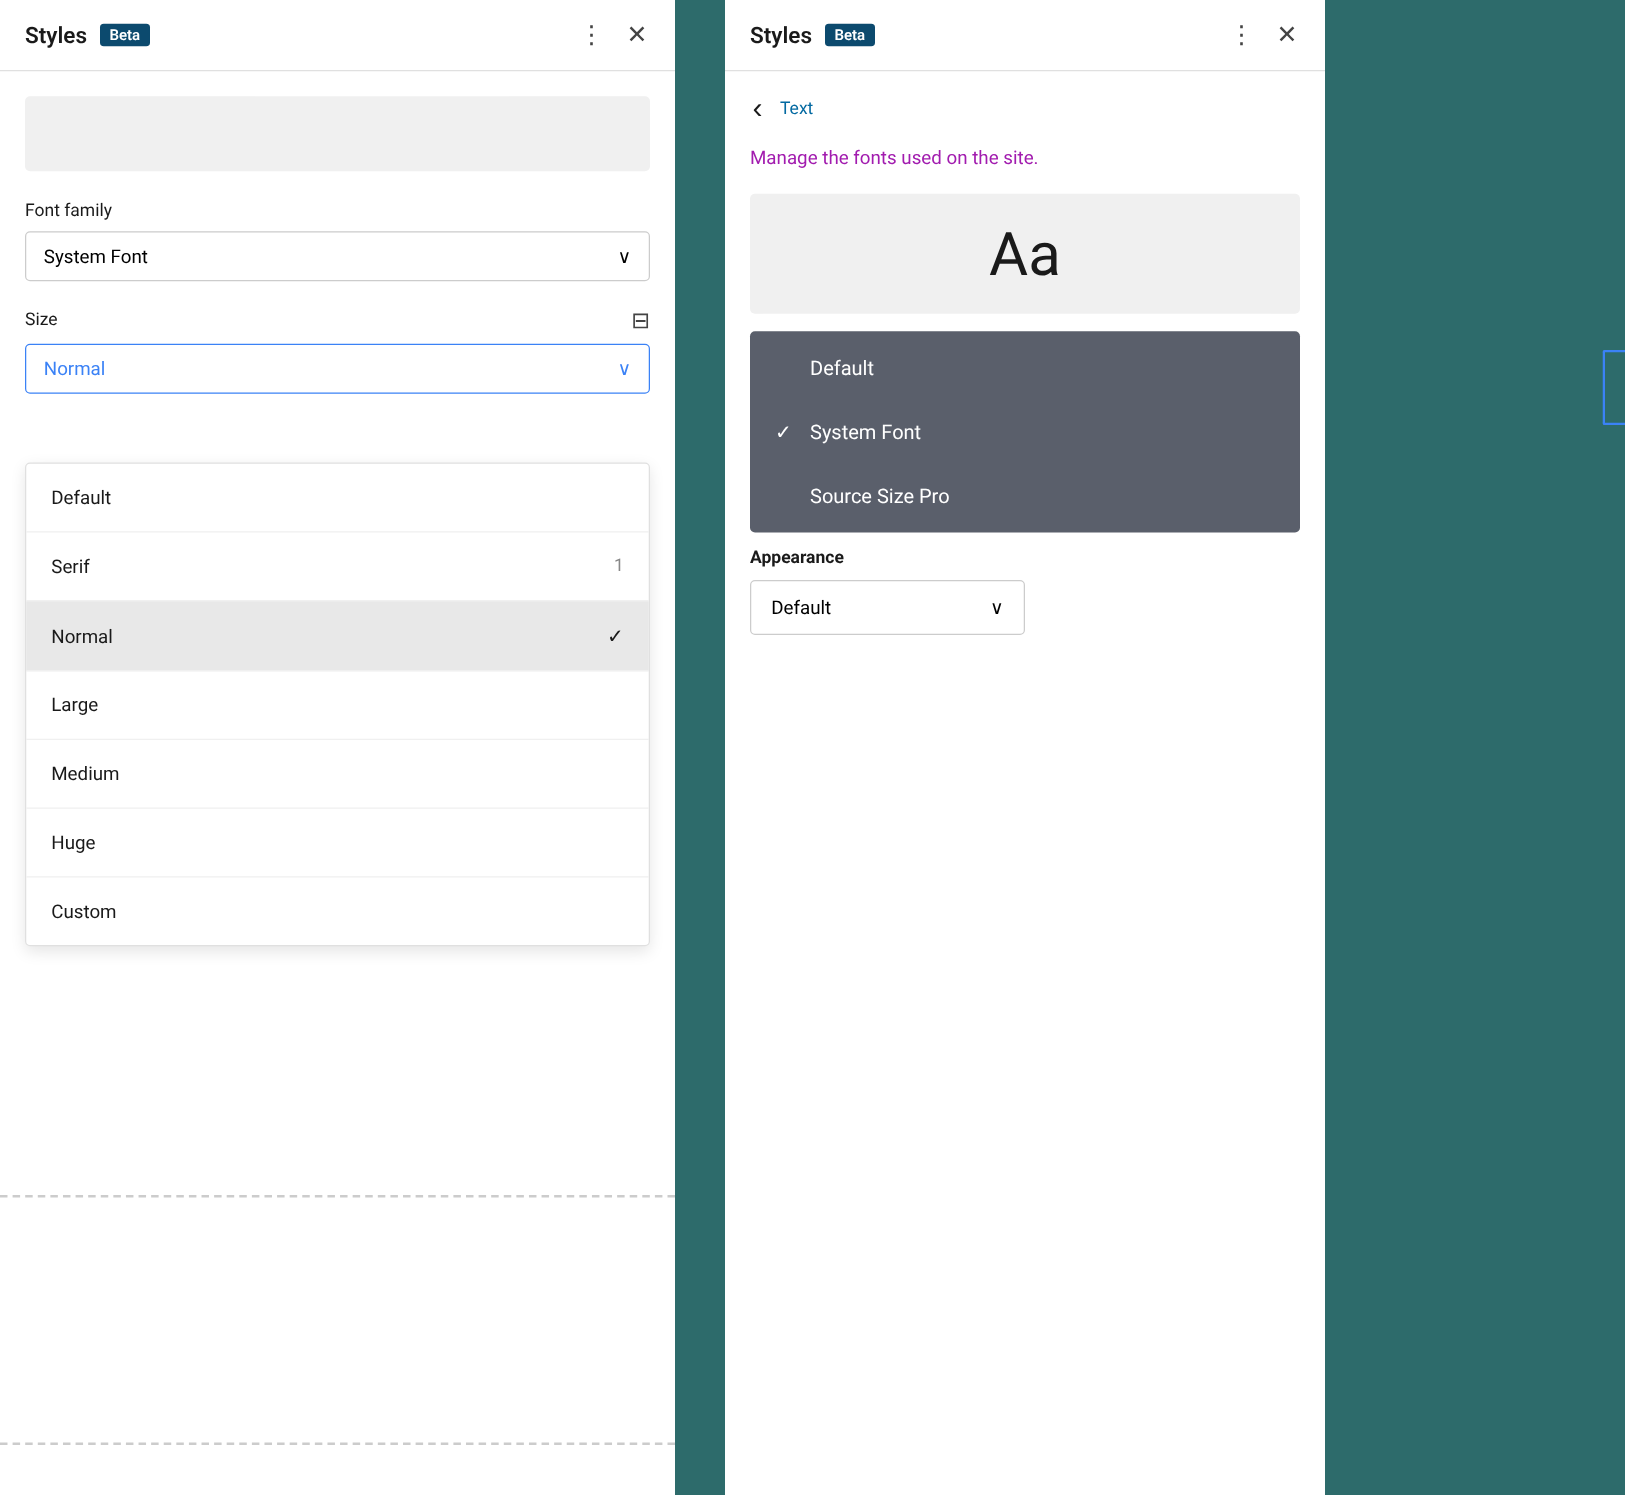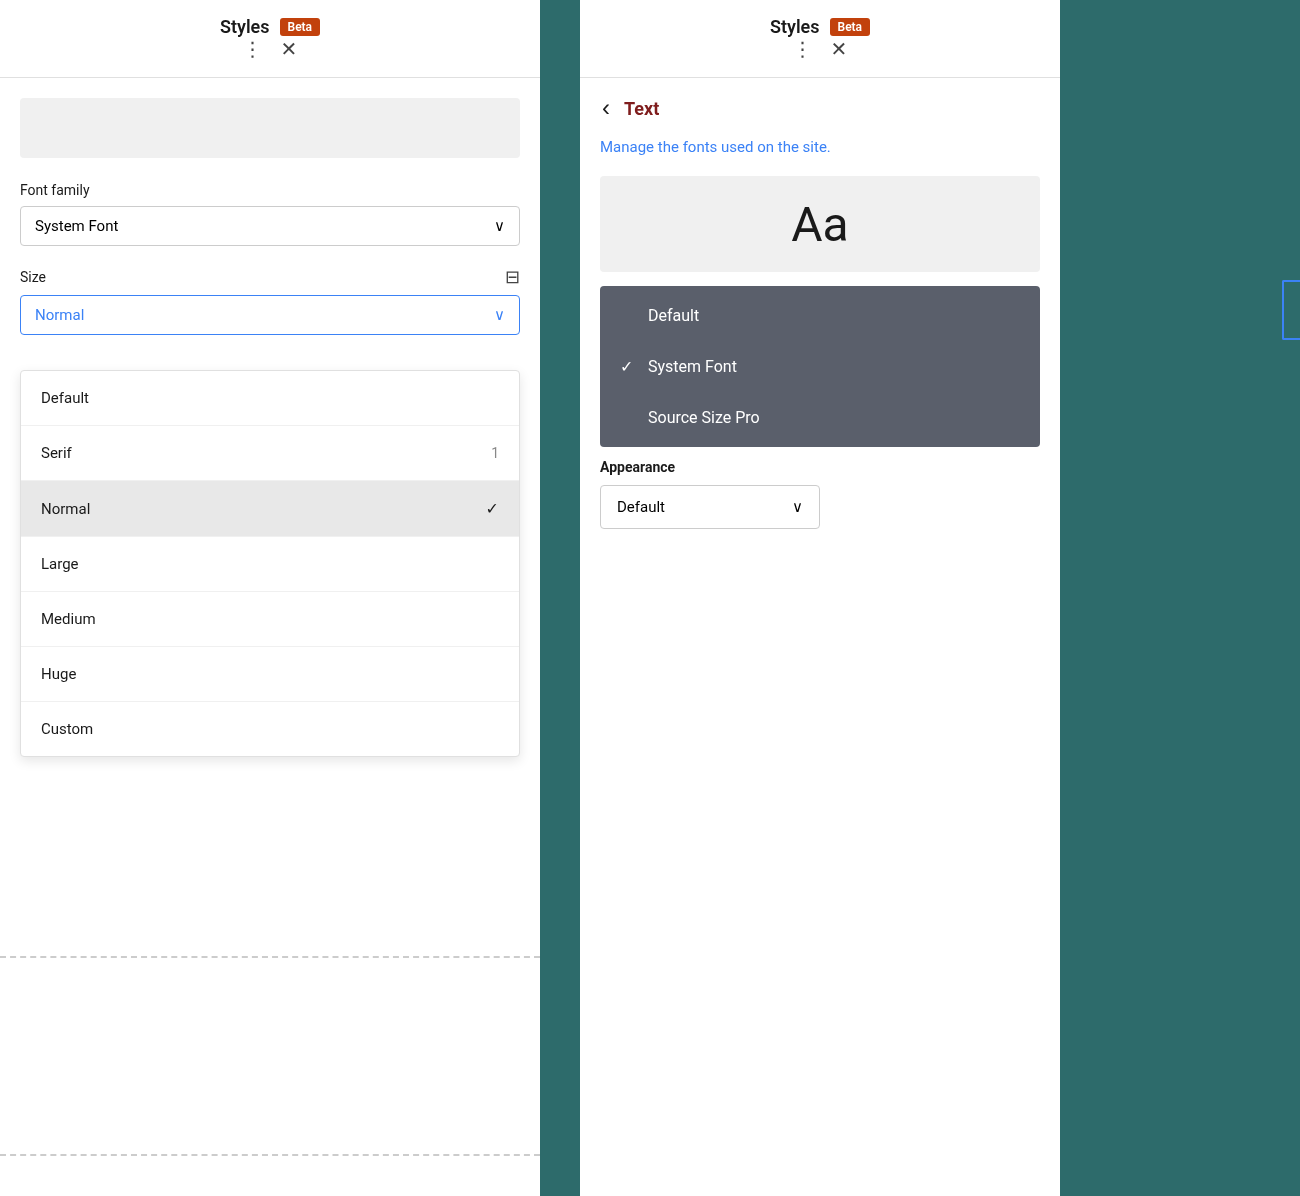--- a/index.html
+++ b/index.html
@@ -21,37 +21,36 @@
       position: relative;
       flex-shrink: 0;
     }
 
     .panel-header {
       display: flex;
       align-items: center;
       justify-content: space-between;
       padding: 16px 20px;
       border-bottom: 1px solid #e0e0e0;
-      flex-direction: column;
     }
 
     .panel-title-group {
       display: flex;
       align-items: center;
       gap: 10px;
     }
 
     .panel-title {
       font-size: 18px;
       font-weight: 600;
       color: #1a1a1a;
     }
 
     .beta-badge {
-      background: #c2410c;
+      background: #0c4a6e;
       color: #fff;
       font-size: 12px;
       font-weight: 600;
       padding: 2px 8px;
       border-radius: 3px;
     }
 
     .panel-actions {
       display: flex;
       align-items: center;
@@ -196,34 +195,34 @@
       padding: 16px 20px;
     }
 
     .back-arrow {
       font-size: 20px;
       color: #1a1a1a;
       cursor: pointer;
     }
 
     .back-title {
-      font-size: 18px;
-      font-weight: 700;
-      color: #7f1d1d;
+      font-size: 14px;
+      font-weight: 400;
+      color: #0369a1;
     }
 
     .right-panel-body {
       padding: 0 20px 20px 20px;
       flex: 1;
       overflow-y: auto;
     }
 
     .manage-text {
       font-size: 15px;
-      color: #3b82f6;
+      color: #a21caf;
       margin-bottom: 20px;
     }
 
     .font-preview-box {
       background: #f0f0f0;
       border-radius: 4px;
       height: 96px;
       display: flex;
       align-items: center;
       justify-content: center;

